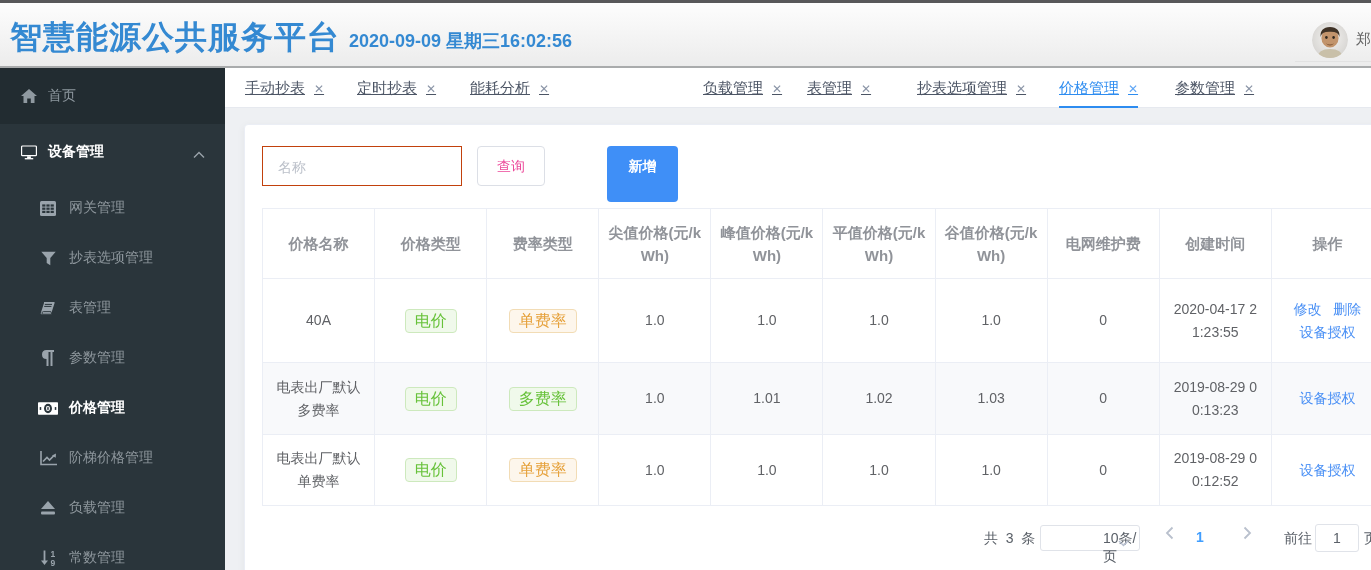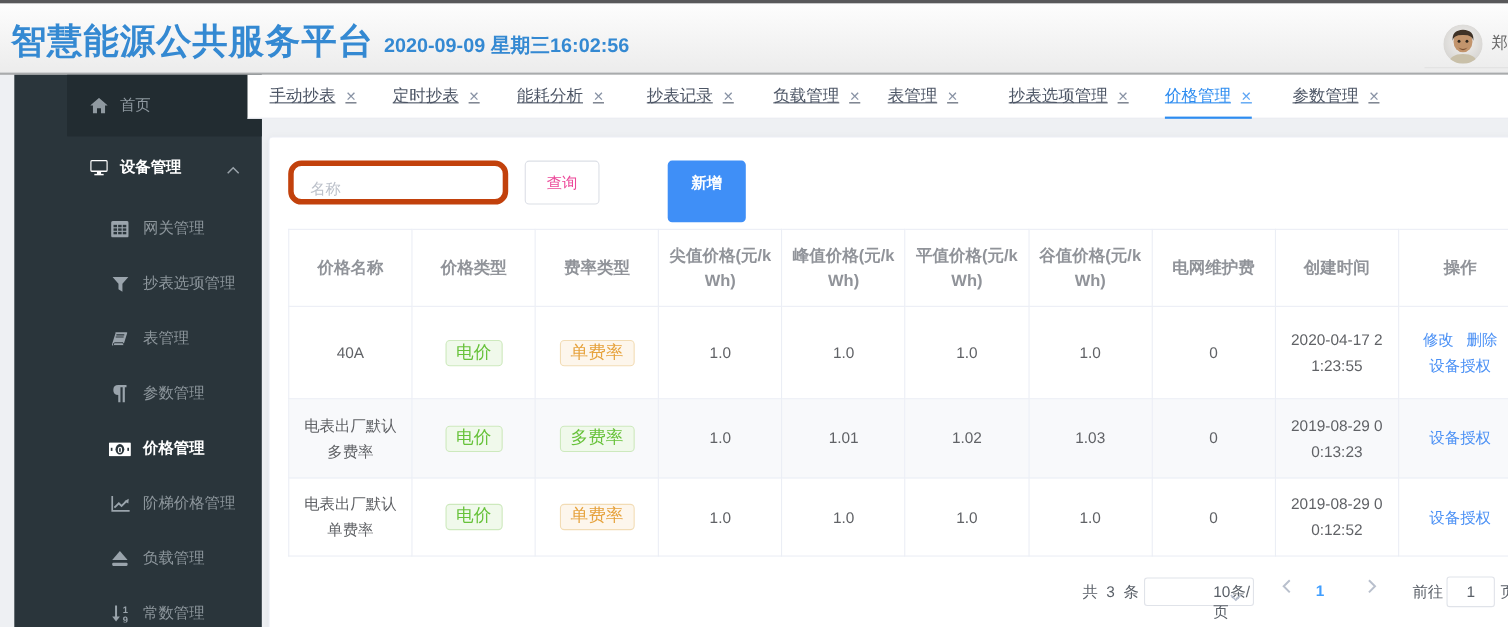--- a/index.html
+++ b/index.html
@@ -10,42 +10,42 @@
 .header { position:absolute; left:0; top:0; width:1371px; height:68px;
   background:linear-gradient(#fdfdfd, #ececec);
   border-top:3px solid #58585a; border-bottom:2px solid #a9abac; }
 .title { position:absolute; left:10px; top:13px; font-size:32px; font-weight:bold; color:#3489d2; letter-spacing:1px; }
 .hdate { position:absolute; left:349px; top:26px; font-size:18px; font-weight:bold; color:#3489d2; }
 .avatar { position:absolute; left:1312px; top:19px; width:36px; height:36px; border-radius:50%; overflow:hidden; }
 .uname { position:absolute; left:1356px; top:27px; font-size:15px; color:#666; }
 .uline { position:absolute; left:1295px; top:58px; width:76px; height:1px; background:#e2e2e2; }
 
 
-.sidebar { position:absolute; left:13px; top:68px; width:225px; height:502px; background:#2a353b;padding-left:48px; }
+.sidebar { position:absolute; left:0; top:68px; width:225px; height:502px; background:#2a353b; }
 .side-home { height:56px; background:#222c31; display:flex; align-items:center; color:#8f99a0; font-size:14px; }
 .side-root { height:56px; display:flex; align-items:center; color:#fff; font-size:14px; font-weight:bold; position:relative; }
 .side-home .sic, .side-root .sic { width:16px; margin-left:21px; margin-right:11px; display:flex; }
 .side-root .caret { position:absolute; right:20px; top:22px; }
 .smenu { margin-top:3px; }
 .sitem { height:50px; display:flex; align-items:center; color:#8d969c; font-size:14px; }
 .sitem .sic { width:20px; margin-left:38px; margin-right:11px; display:flex; justify-content:center; }
 .sitem.active { color:#fff; font-weight:bold; }
 
 
 .tabbar { position:absolute; left:225px; top:68px; width:1146px; height:40px; background:#fff; border-bottom:1px solid #e6e9ef; }
 .tab { position:absolute; top:0; height:40px; line-height:39px; font-size:15px; color:#4c5565; white-space:nowrap;text-decoration:underline; }
 .tab .x { color:#8a94a6; font-size:12px; margin-left:9px; }
 .tab.active { color:#2d8cf0; border-bottom:2px solid #2d8cf0; }
 .tab.active .x { color:#5fa6f5; }
 
 
 .card { position:absolute; left:244px; top:124px; width:1158px; height:480px; background:#fff;
   border:1px solid #ebeef5; border-radius:4px; box-shadow:0 2px 8px rgba(0,0,0,0.05); }
 
-.s-input { position:absolute; left:262px; top:146px; width:200px; height:40px; border:5px solid #c2410c; border-radius:12px; background:#fff; }
+.s-input { position:absolute; left:262px; top:146px; width:200px; height:40px; border:1px solid #c2410c; border-radius:0; background:#fff; }
 .s-input span { position:absolute; left:15px; top:12px; font-size:14px; color:#bcc1ca; }
 .btn-plain { position:absolute; left:477px; top:146px; width:68px; height:40px; border:1px solid #dcdfe6; border-radius:4px; background:#fff; font-size:14px; color:#ec4899; text-align:center; line-height:38px; }
 .btn-blue { position:absolute; left:559px; top:146px; width:71px; height:56px; border-radius:4px; background:#3f8ff7; font-size:14px; font-weight:bold; color:#fff; text-align:center; line-height:40px;margin-left:48px; }
 
 
 table.grid { position:absolute; left:262px; top:208px; width:1122px; table-layout:fixed; border-collapse:collapse; }
 .grid th, .grid td { border:1px solid #ebeef5; text-align:center; vertical-align:middle; font-size:14px; }
 .grid th { height:70px; color:#909399; font-weight:bold; line-height:23px; font-size:15px; }
 .grid td { color:#606266; line-height:23px; }
 .grid tr.r1 td { height:84px; }
@@ -181,21 +181,20 @@
             <text x="10.5" y="16" font-size="8.5" fill="#9aa4ac" font-weight="bold">9</text>
           </svg>
         </span>常数管理</div>
   </div>
 </div>
 
 <div class="tabbar">
   <div class="tab" style="left:20px;">手动抄表<span class="x">✕</span></div>
   <div class="tab" style="left:132px;">定时抄表<span class="x">✕</span></div>
   <div class="tab" style="left:245px;">能耗分析<span class="x">✕</span></div>
-  <div class="tab" style="left:363px;">抄表记录<span class="x">✕</span></div>
   <div class="tab" style="left:478px;">负载管理<span class="x">✕</span></div>
   <div class="tab" style="left:582px;">表管理<span class="x">✕</span></div>
   <div class="tab" style="left:692px;">抄表选项管理<span class="x">✕</span></div>
   <div class="tab active" style="left:834px;">价格管理<span class="x">✕</span></div>
   <div class="tab" style="left:950px;">参数管理<span class="x">✕</span></div>
 </div>
 
 <div class="card"></div>
 
 <div class="s-input">

